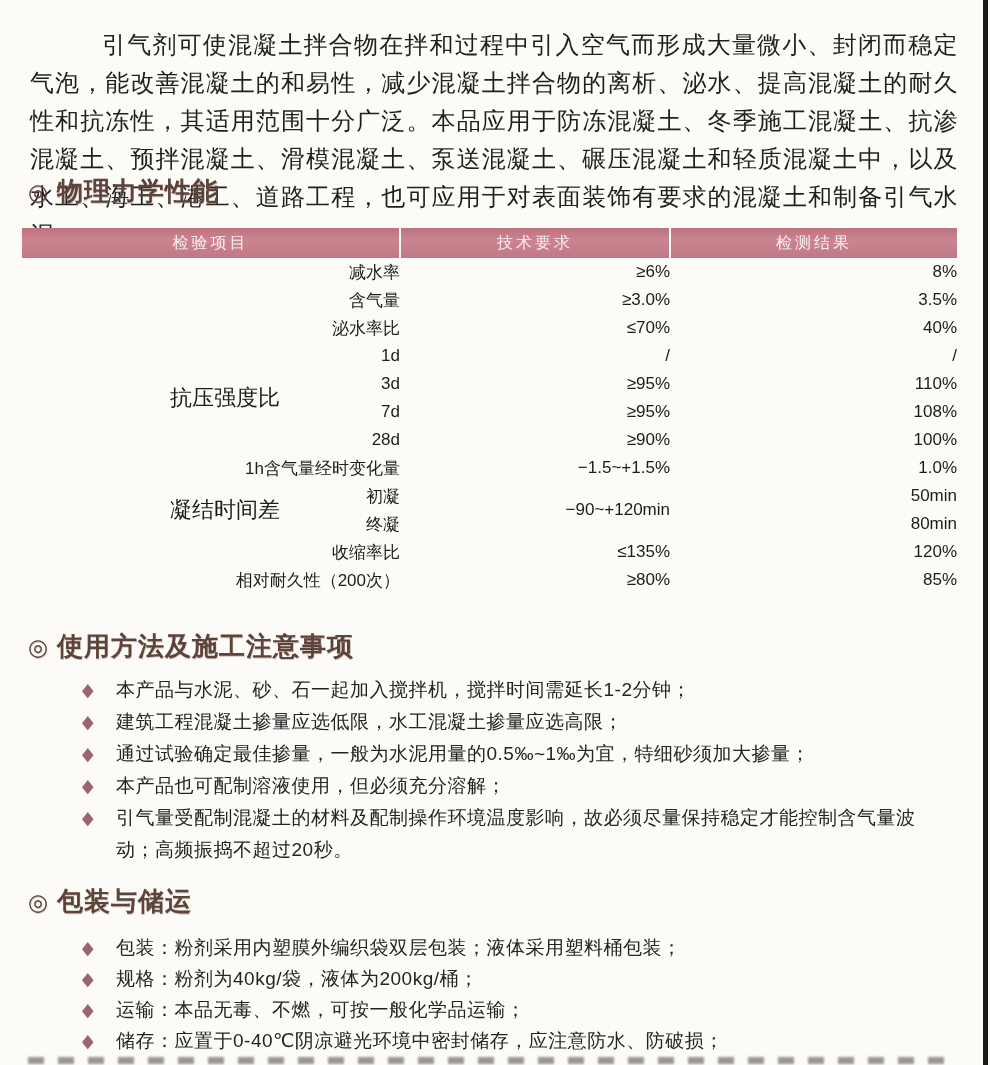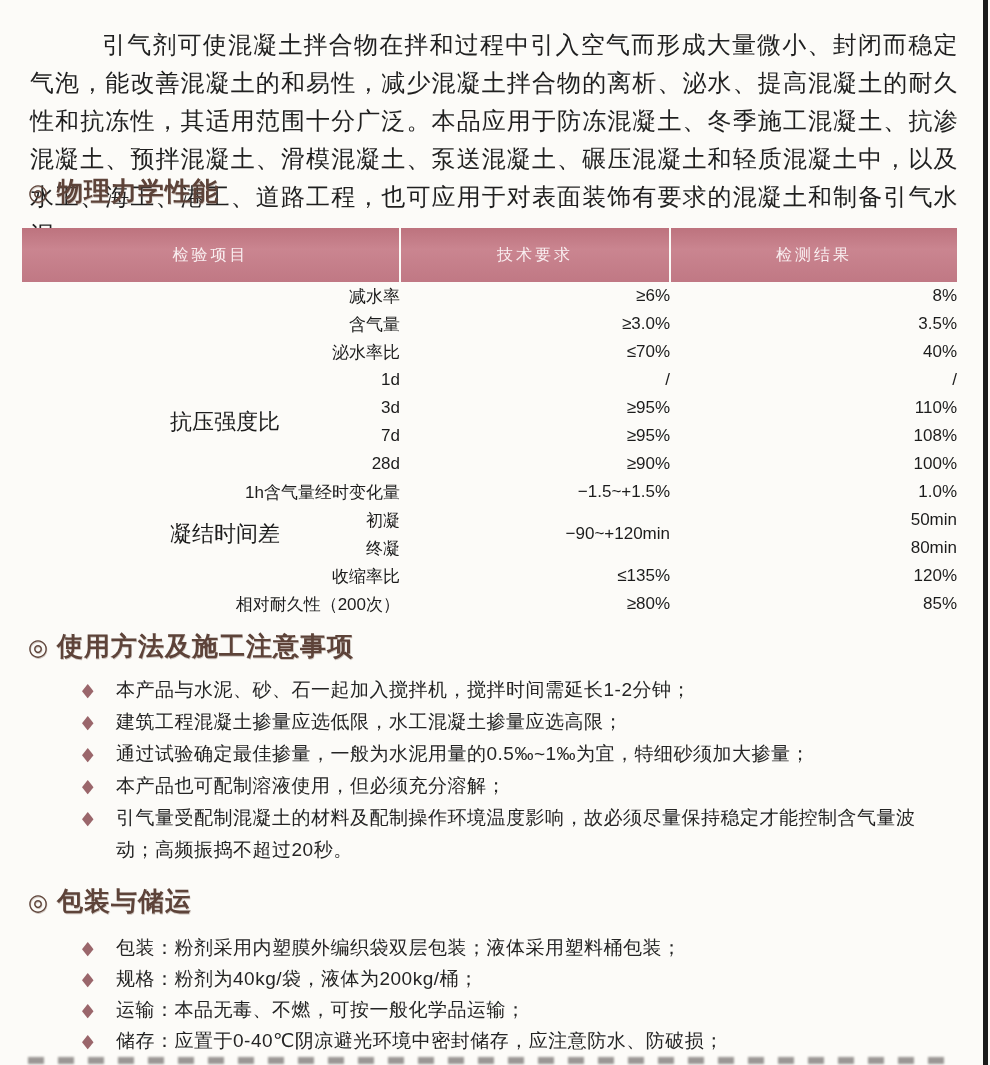--- a/index.html
+++ b/index.html
@@ -35,21 +35,21 @@
   #sec1{top:174px;}
   #sec2{top:629px;}
   #sec3{top:884px;}
 
   
   .spec-table{
     position:absolute;left:22px;top:228px;width:935px;
     border-collapse:collapse;table-layout:fixed;
   }
   .spec-table th{
-    height:30px;padding:12px;
+    height:30px;padding:0;
     background:linear-gradient(#bd737e,#ca8590 40%,#c07884);
     color:#f9eef0;font-size:16px;font-weight:400;letter-spacing:3px;
     text-align:center;
   }
   .spec-table th.sep{border-left:2px solid #fbfaf7;}
   .spec-table td{
     height:28px;padding:0;text-align:right;vertical-align:middle;
     font-size:17px;color:#1c1c1c;background:transparent;
   }
   .spec-table td.c-main{font-size:22px;}

